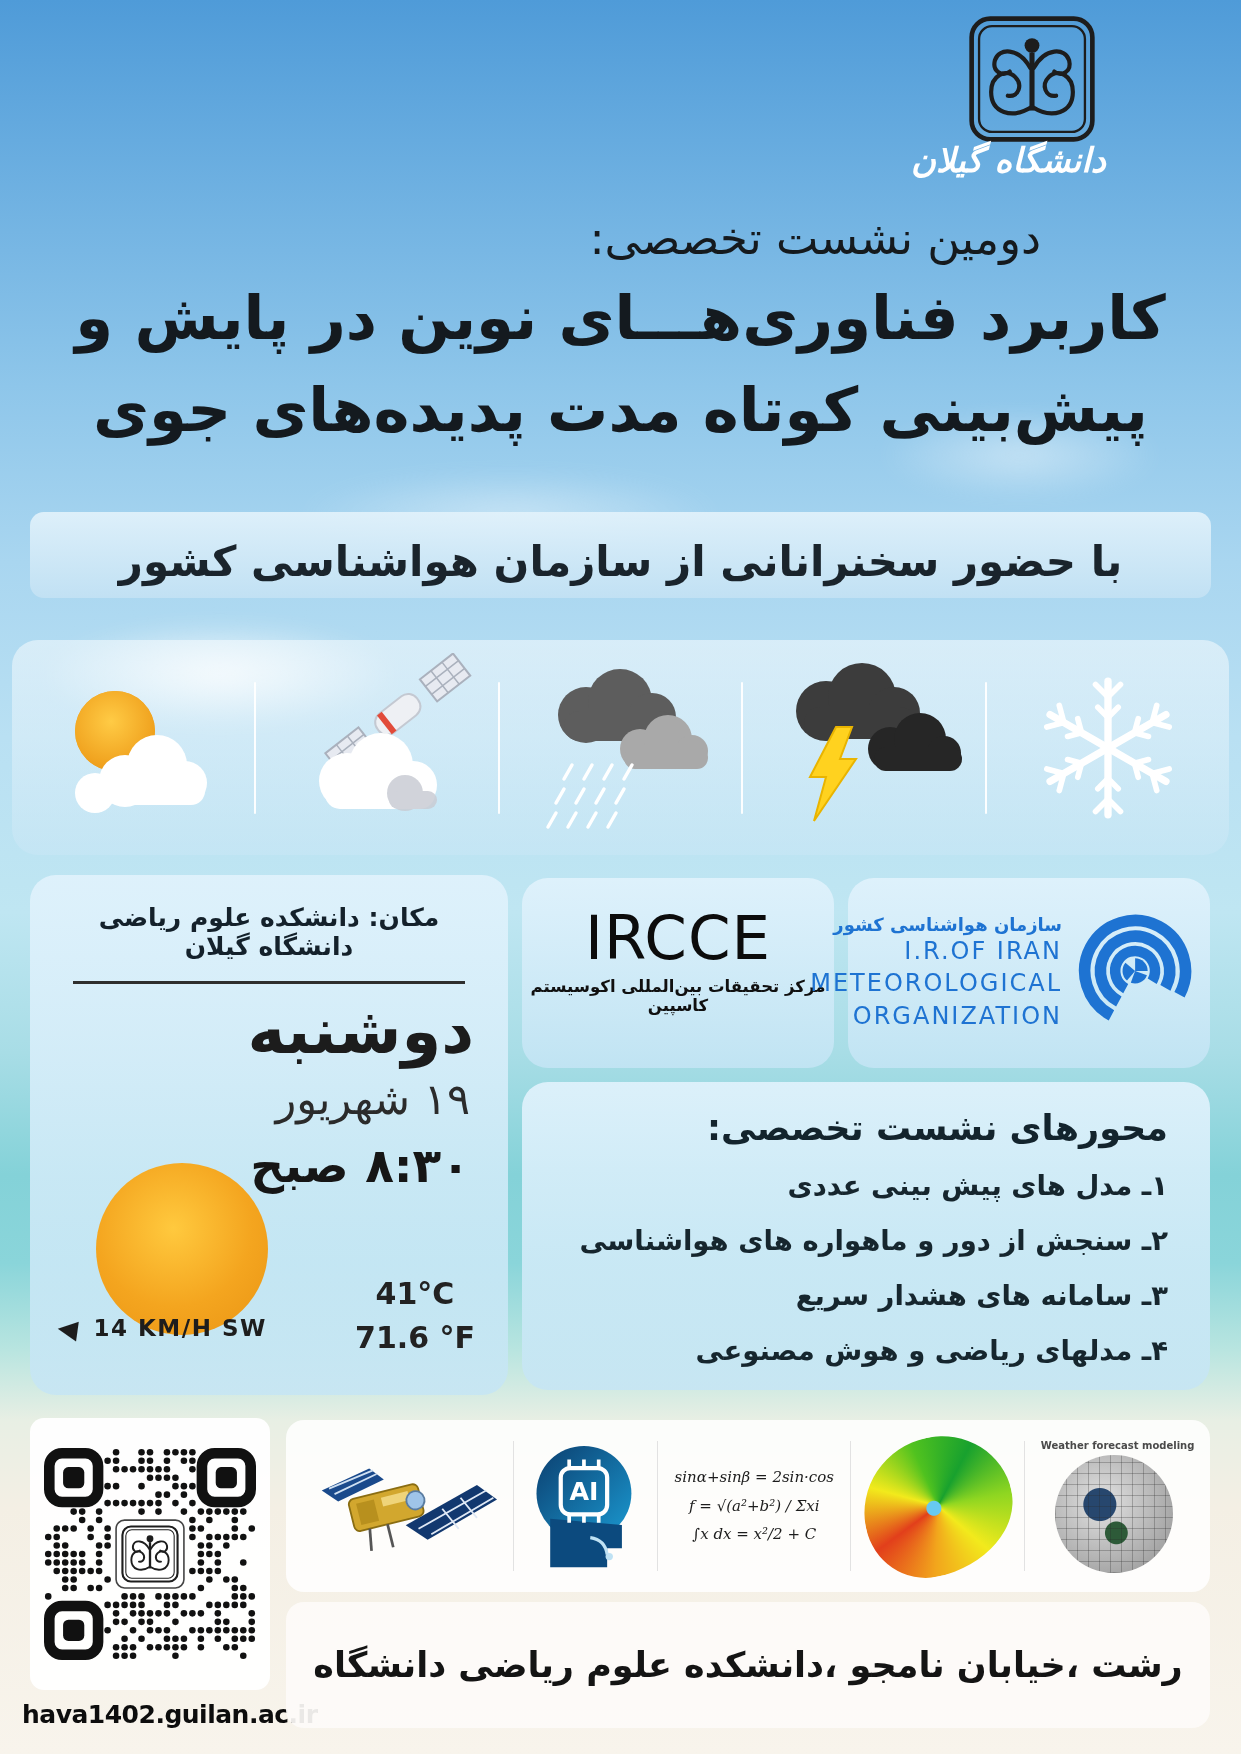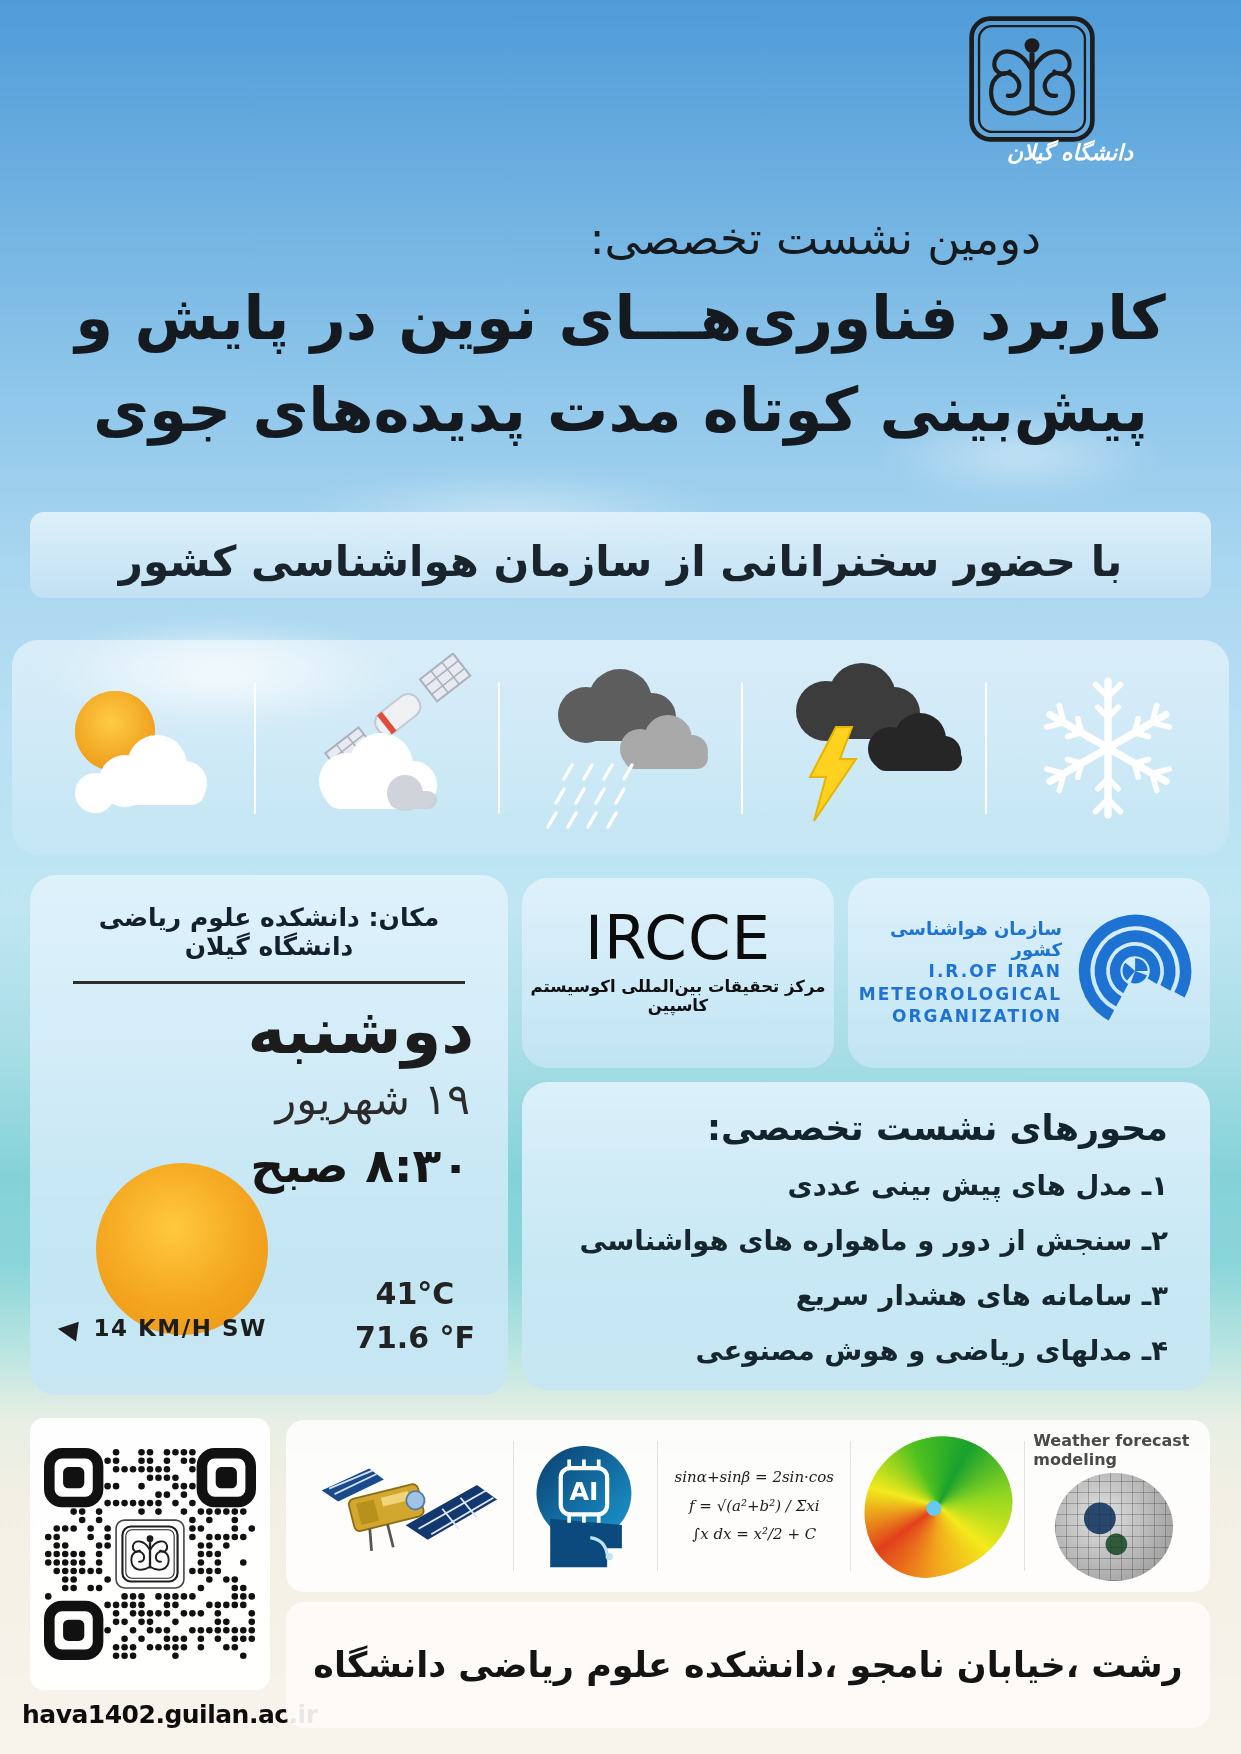--- a/index.html
+++ b/index.html
@@ -7,22 +7,22 @@
     position:relative;width:1241px;height:1754px;overflow:hidden;
     font-family:"DejaVu Sans",sans-serif;
     background:linear-gradient(180deg,
       #4f9bd8 0%,#66abdf 8%,#8ec6ea 22%,#a9d6f0 32%,#b9e0f3 42%,
       #bfe6f2 52%,#a8dde6 60%,#84d2d8 67%,#8ad5da 72%,#b9e5e0 77%,
       #e8efe4 81%,#f4efe4 86%,#f8f4ec 100%);
   }
   .skyglow{position:absolute;border-radius:50%;background:radial-gradient(closest-side,rgba(255,255,255,.85),rgba(255,255,255,0));filter:blur(10px);}
   
   .uog{position:absolute;top:14px;right:142px;width:134px;height:130px;}
-  .uog-name{position:absolute;top:140px;right:108px;width:210px;text-align:right;
-    color:#fff;font-size:22px;font-weight:700;font-style:italic;direction:rtl;}
+  .uog-name{position:absolute;top:140px;right:120px;width:210px;text-align:left;
+    color:#fff;font-size:34px;font-weight:700;font-style:italic;direction:rtl;}
   
   .kicker{position:absolute;top:212px;right:200px;font-size:45px;font-weight:400;color:#151a1e;direction:rtl;}
   .title{position:absolute;left:0;width:100%;text-align:center;font-weight:800;color:#141a1f;font-size:61px;direction:rtl;letter-spacing:-1px;}
   .title.l1{top:282px;}
   .title.l2{top:374px;}
   .subtitle-band{position:absolute;left:30px;top:512px;width:1181px;height:86px;border-radius:14px;
     background:linear-gradient(180deg,rgba(226,242,251,.92),rgba(196,226,244,.88));
     text-align:center;line-height:100px;font-size:42px;font-weight:700;color:#1a242c;direction:rtl;}
   
   .icon-band{position:absolute;left:12px;top:640px;width:1217px;height:215px;border-radius:26px;
@@ -45,21 +45,21 @@
     font-size:30px;font-weight:800;color:#222;line-height:1.45;}
   .info-wind{position:absolute;left:28px;bottom:52px;direction:ltr;font-size:23px;font-weight:800;
     color:#1d1d1d;letter-spacing:1.5px;display:flex;align-items:center;gap:14px;}
   .wind-arrow{font-size:26px;transform:rotate(8deg);}
   .ircce-card{left:522px;top:878px;width:312px;height:190px;text-align:center;}
   .ircce-name{margin-top:24px;font-size:61px;font-weight:400;letter-spacing:1px;color:#0c0c0c;}
   .ircce-sub{margin-top:4px;font-size:16.5px;font-weight:700;color:#101010;direction:rtl;}
   .met-card{left:848px;top:878px;width:362px;height:190px;display:flex;align-items:center;justify-content:flex-end;padding:0 14px 0 10px;box-sizing:border-box;}
   .met-text{text-align:right;color:#1e73d2;margin-right:8px;}
   .met-fa{font-size:18px;font-weight:800;direction:rtl;}
-  .met-en{font-size:17px;font-weight:700;letter-spacing:2px;line-height:1.35;}
+  .met-en{font-size:24px;font-weight:400;letter-spacing:2px;line-height:1.35;}
   .met-logo{flex:none;}
   .topics-card{left:522px;top:1082px;width:688px;height:308px;direction:rtl;box-sizing:border-box;padding:26px 42px;}
   .topics-heading{font-size:35px;font-weight:800;color:#13242d;}
   .topics-list{margin-top:10px;font-size:27.5px;font-weight:600;color:#16262e;line-height:2.0;}
   
   .qr-card{position:absolute;left:30px;top:1418px;width:240px;height:272px;border-radius:14px;
     background:rgba(255,255,255,.94);display:flex;align-items:center;justify-content:center;}
   .qr-url{position:absolute;left:22px;top:1700px;width:256px;text-align:center;
     font-size:25px;font-weight:800;color:#0d0d0d;letter-spacing:-0.5px;direction:ltr;}
   .strip-card{position:absolute;left:286px;top:1420px;width:924px;height:172px;border-radius:18px;
@@ -67,21 +67,21 @@
   .strip-cell{height:150px;display:flex;align-items:center;justify-content:center;flex-direction:column;position:relative;}
   .strip-sep{width:1px;height:130px;background:#e2e2e2;}
   .formulas{direction:ltr;font-family:"DejaVu Serif",serif;font-style:italic;font-size:15px;
     color:#1c1c1c;line-height:1.9;text-align:center;}
   .hurricane{width:150px;height:138px;transform:rotate(-12deg);
     border-radius:52% 48% 60% 40% / 55% 50% 50% 45%;
     background:
       radial-gradient(circle at 47% 51%,#67c9ef 0 7px,rgba(0,0,0,0) 8px),
       conic-gradient(from 40deg at 50% 50%,#18a12e,#8fd621,#f2ea1c,#f2a51c,#e23f1b,#f2ea1c,#50c21f,#18a12e);}
   .globe-wrap{direction:ltr;width:180px;}
-  .globe-caption{font-size:16px;color:#4a4a4a;font-weight:600;margin:0 0 4px 8px;text-align:left;}
+  .globe-caption{font-size:10px;color:#4a4a4a;font-weight:600;margin:0 0 4px 8px;text-align:left;}
   .globe{width:118px;height:118px;margin:0 auto;border-radius:50%;
     background:
       repeating-linear-gradient(0deg,rgba(40,40,40,.28) 0 1px,rgba(0,0,0,0) 1px 11px),
       repeating-linear-gradient(90deg,rgba(40,40,40,.28) 0 1px,rgba(0,0,0,0) 1px 11px),
       radial-gradient(circle at 38% 42%,#27476e 0 16%,rgba(0,0,0,0) 17%),
       radial-gradient(circle at 52% 66%,#2d5a38 0 11%,rgba(0,0,0,0) 12%),
       radial-gradient(circle at 40% 40%,#e2e2e2,#9c9c9c 85%);}
   .address-card{position:absolute;left:286px;top:1602px;width:924px;height:126px;border-radius:18px;
     background:rgba(253,251,248,.92);text-align:center;line-height:126px;
     font-size:35px;font-weight:800;color:#141414;direction:rtl;}

